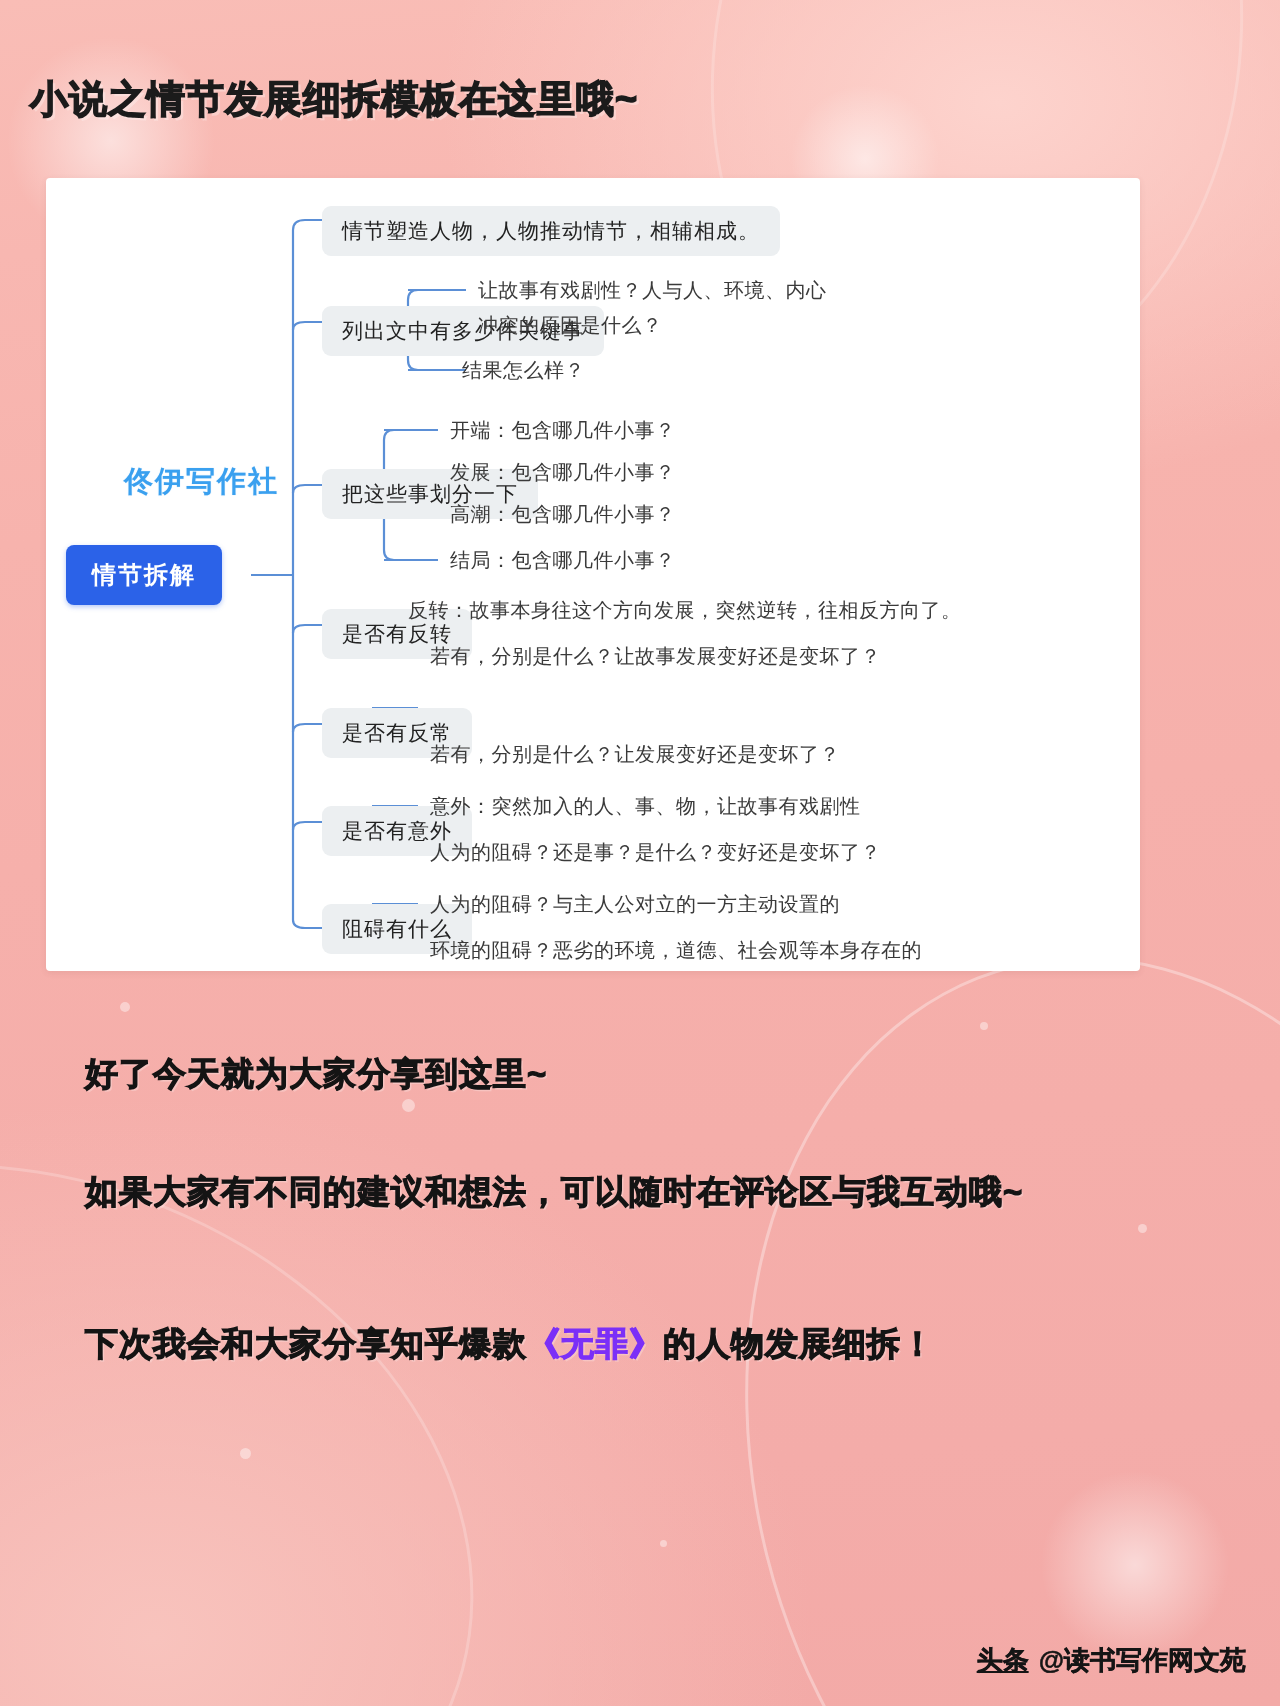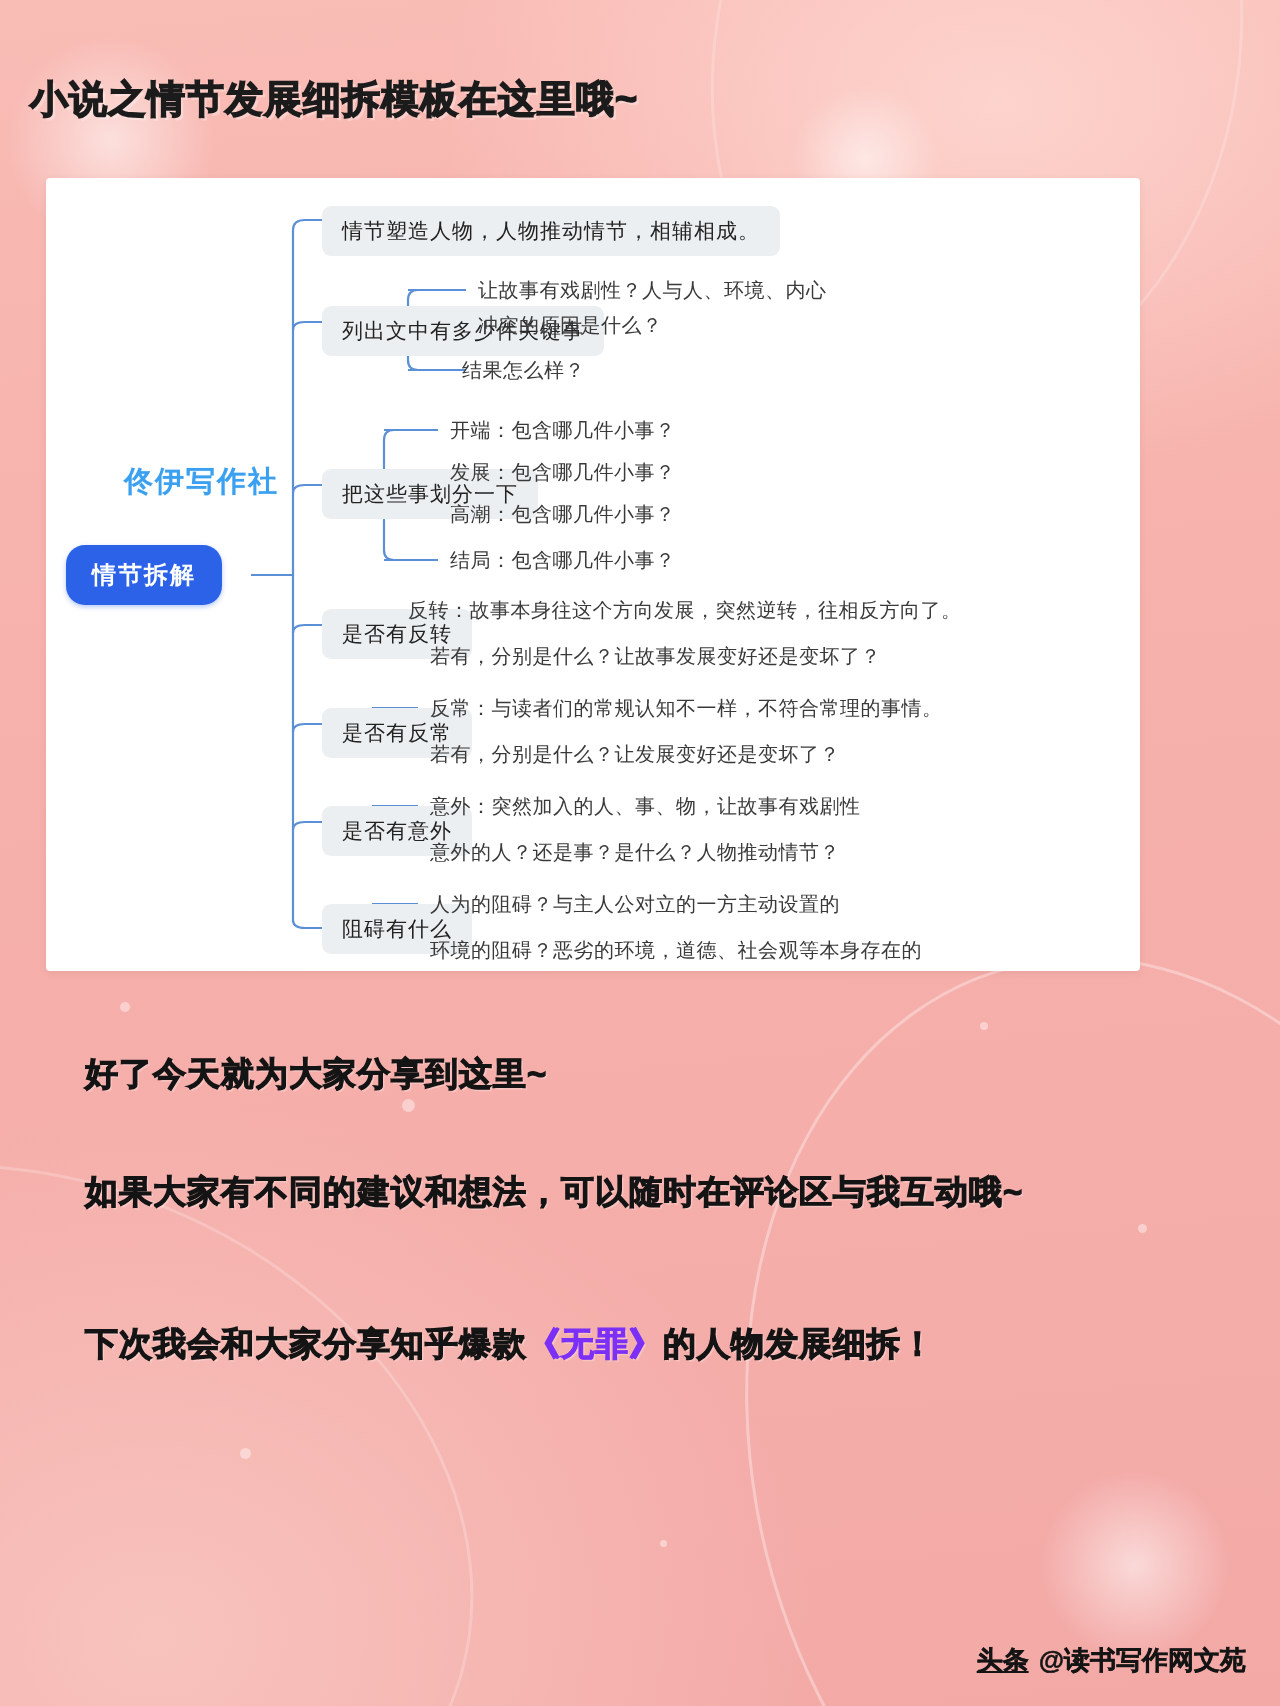--- a/index.html
+++ b/index.html
@@ -43,21 +43,21 @@
     box-shadow:0 2px 6px rgba(120,60,60,.10);
   }
   .watermark{
     position:absolute;left:78px;top:284px;
     font-size:29px;font-weight:bold;color:#3aa0ef;
     letter-spacing:2px;
     text-shadow:0 0 1px rgba(58,160,239,.45);
   }
   .root{
     position:absolute;left:20px;top:367px;
-    background:#2b62e8;color:#fff;border-radius:19px;
+    background:#2b62e8;color:#fff;border-radius:8px;
     padding:14px 26px;font-size:24px;font-weight:bold;letter-spacing:2px;
     box-shadow:0 2px 5px rgba(43,98,232,.35);
     white-space:nowrap;
   }
   svg.wires{position:absolute;left:0;top:0;width:1094px;height:793px;pointer-events:none;}
 
   .lvl1{
     position:absolute;
     background:#eceff1;border-radius:9px;
     padding:11px 20px;font-size:21px;color:#222;letter-spacing:1px;
@@ -176,26 +176,25 @@
   <div class="lvl2" style="left:404px;top:239px;">开端：包含哪几件小事？</div>
   <div class="lvl2" style="left:404px;top:281px;">发展：包含哪几件小事？</div>
   <div class="lvl2" style="left:404px;top:323px;">高潮：包含哪几件小事？</div>
   <div class="lvl2" style="left:404px;top:369px;">结局：包含哪几件小事？</div>
 
   <div class="lvl1" style="left:276px;top:431px;">是否有反转</div>
   <div class="lvl2" style="left:362px;top:419px;">反转：故事本身往这个方向发展，突然逆转，往相反方向了。</div>
   <div class="lvl2" style="left:384px;top:465px;">若有，分别是什么？让故事发展变好还是变坏了？</div>
 
   <div class="lvl1" style="left:276px;top:530px;">是否有反常</div>
-  <div class="lvl2" style="left:384px;top:517px;">反常：与读者们的常规认知不一样，不符合常理的事情。</div>
   <div class="lvl2" style="left:384px;top:563px;">若有，分别是什么？让发展变好还是变坏了？</div>
 
   <div class="lvl1" style="left:276px;top:628px;">是否有意外</div>
   <div class="lvl2" style="left:384px;top:615px;">意外：突然加入的人、事、物，让故事有戏剧性</div>
-  <div class="lvl2" style="left:384px;top:661px;">意外的人？还是事？是什么？人物推动情节？</div>
+  <div class="lvl2" style="left:384px;top:661px;">人为的阻碍？还是事？是什么？变好还是变坏了？</div>
 
   <div class="lvl1" style="left:276px;top:726px;">阻碍有什么</div>
   <div class="lvl2" style="left:384px;top:713px;">人为的阻碍？与主人公对立的一方主动设置的</div>
   <div class="lvl2" style="left:384px;top:759px;">环境的阻碍？恶劣的环境，道德、社会观等本身存在的</div>
 </div>
 
 <div class="copy c1">好了今天就为大家分享到这里~</div>
 <div class="copy c2">如果大家有不同的建议和想法，可以随时在评论区与我互动哦~</div>
 <div class="copy c3"><span>下次我会和大家分享知乎爆款</span><span class="novel">《无罪》</span><span>的人物发展细拆！</span></div>
 

